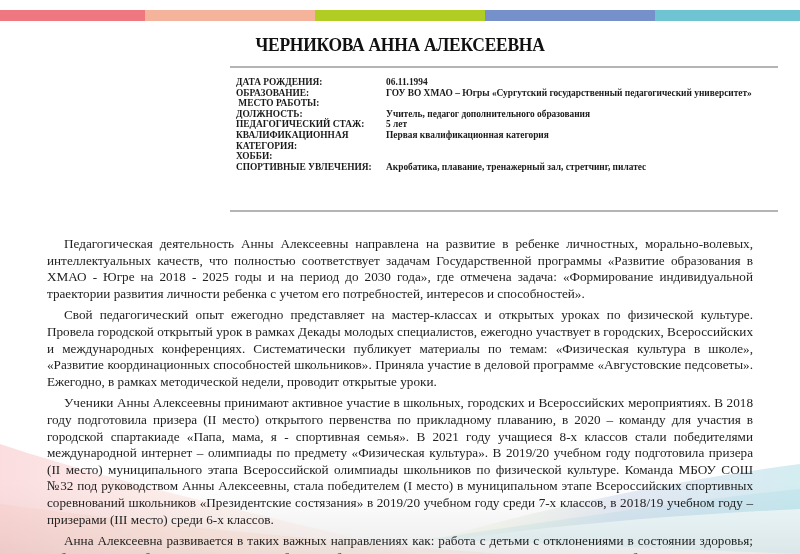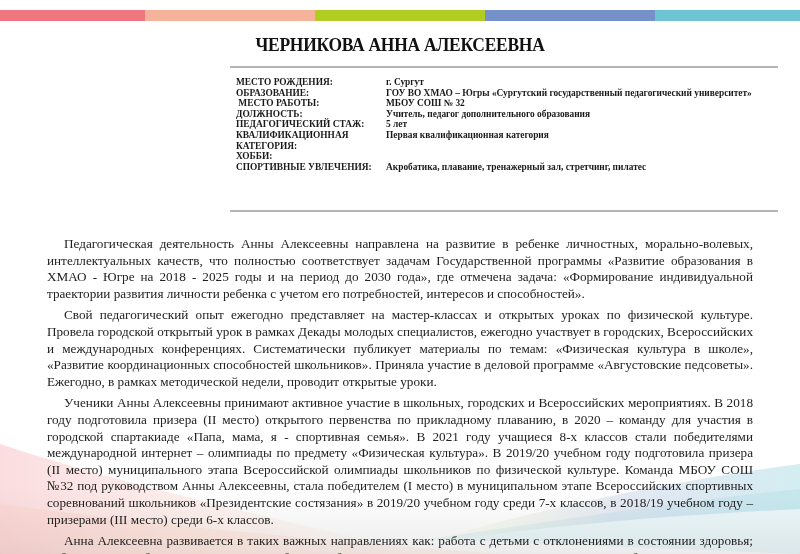--- a/index.html
+++ b/index.html
@@ -52,30 +52,29 @@
   <div class="seg" style="width:170px;background:#7690c9"></div>
   <div class="seg" style="width:145px;background:#6ec4d2"></div>
 </div>
 
 <div class="title">ЧЕРНИКОВА АННА АЛЕКСЕЕВНА</div>
 
 <div class="rule" style="top:66px"></div>
 
 <div class="info">
   <div class="row">
-    <span class="lbl">МЕСТО РОЖДЕНИЯ:</span>
-    <span class="val">г. Сургут</span>
+    <span class="lbl">ДАТА РОЖДЕНИЯ:</span>
+    <span class="val">06.11.1994</span>
   </div>
   <div class="row">
     <span class="lbl">ОБРАЗОВАНИЕ:</span>
     <span class="val">ГОУ ВО ХМАО – Югры  «Сургутский государственный педагогический университет»</span>
   </div>
   <div class="row">
     <span class="lbl" style="white-space:pre"> МЕСТО РАБОТЫ:</span>
-    <span class="val">МБОУ СОШ № 32</span>
   </div>
   <div class="row">
     <span class="lbl">ДОЛЖНОСТЬ:</span>
     <span class="val">Учитель, педагог дополнительного образования</span>
   </div>
   <div class="row">
     <span class="lbl">ПЕДАГОГИЧЕСКИЙ СТАЖ:</span>
     <span class="val">5 лет</span>
   </div>
   <div class="row">

